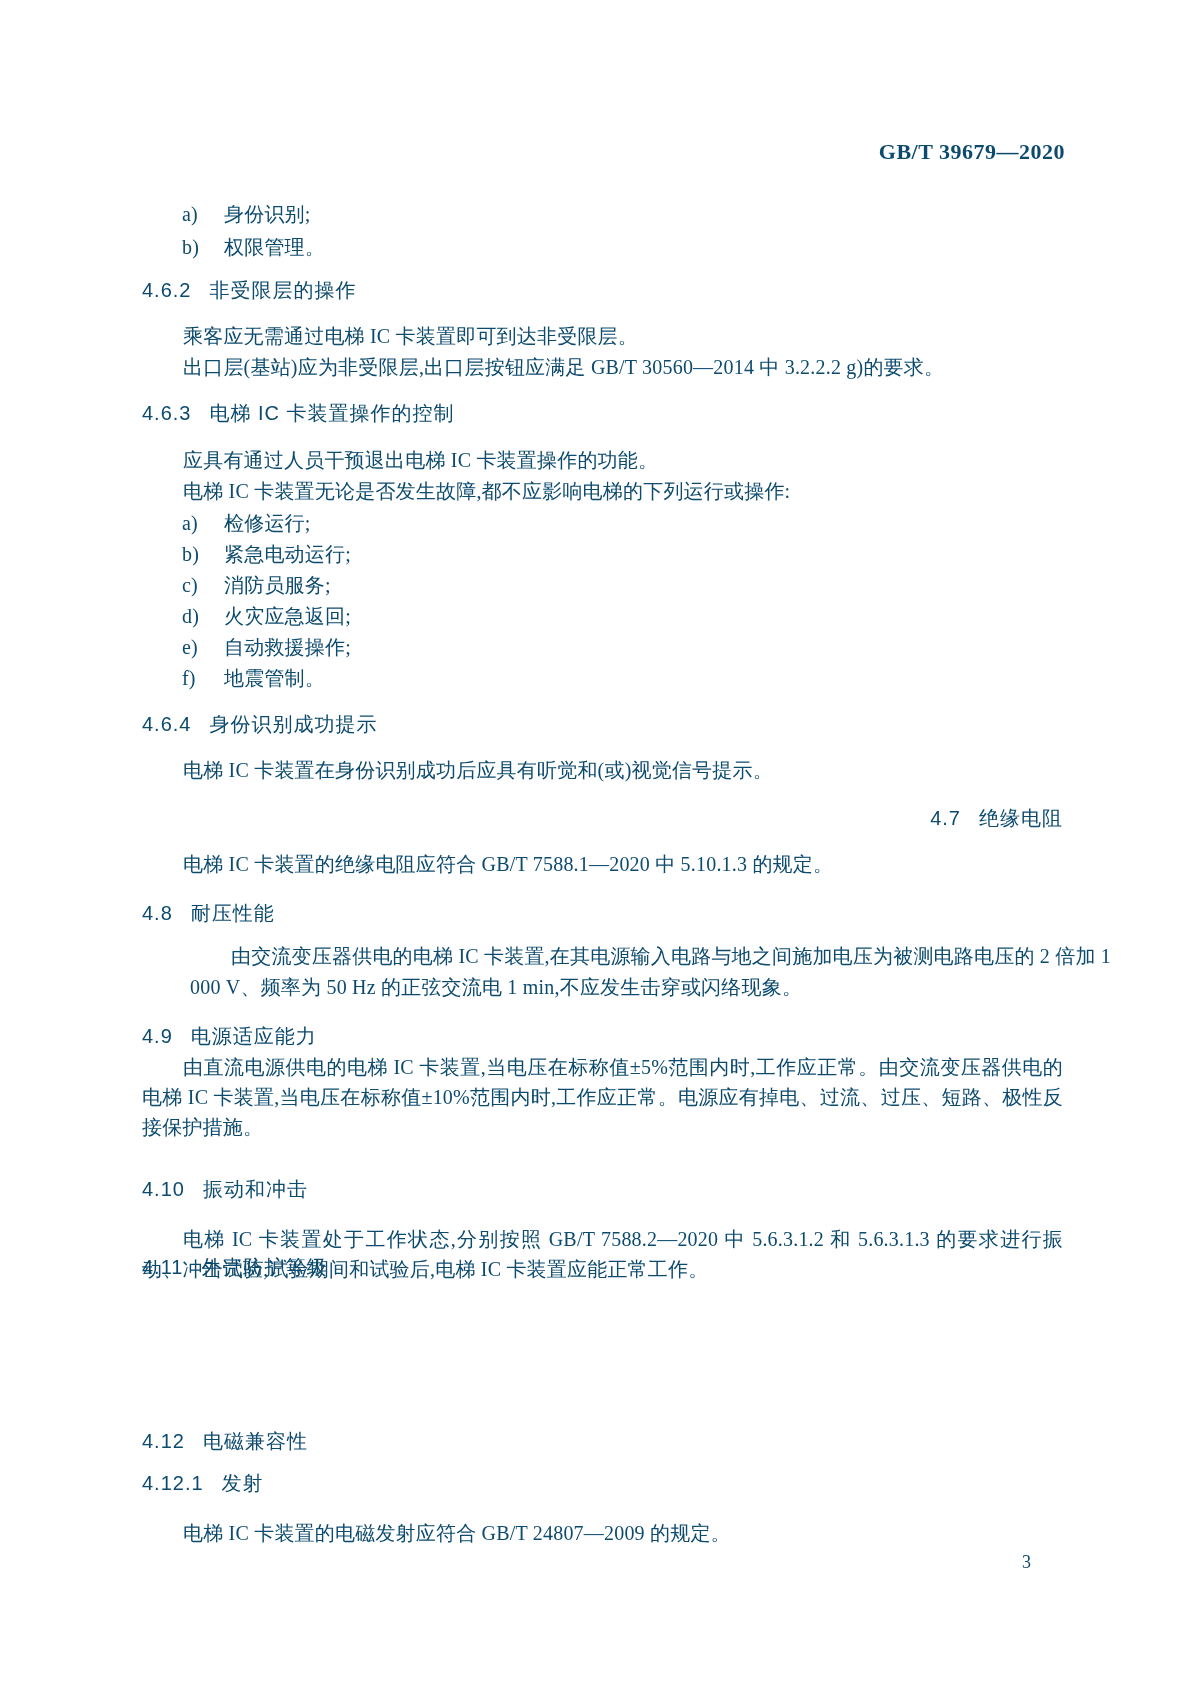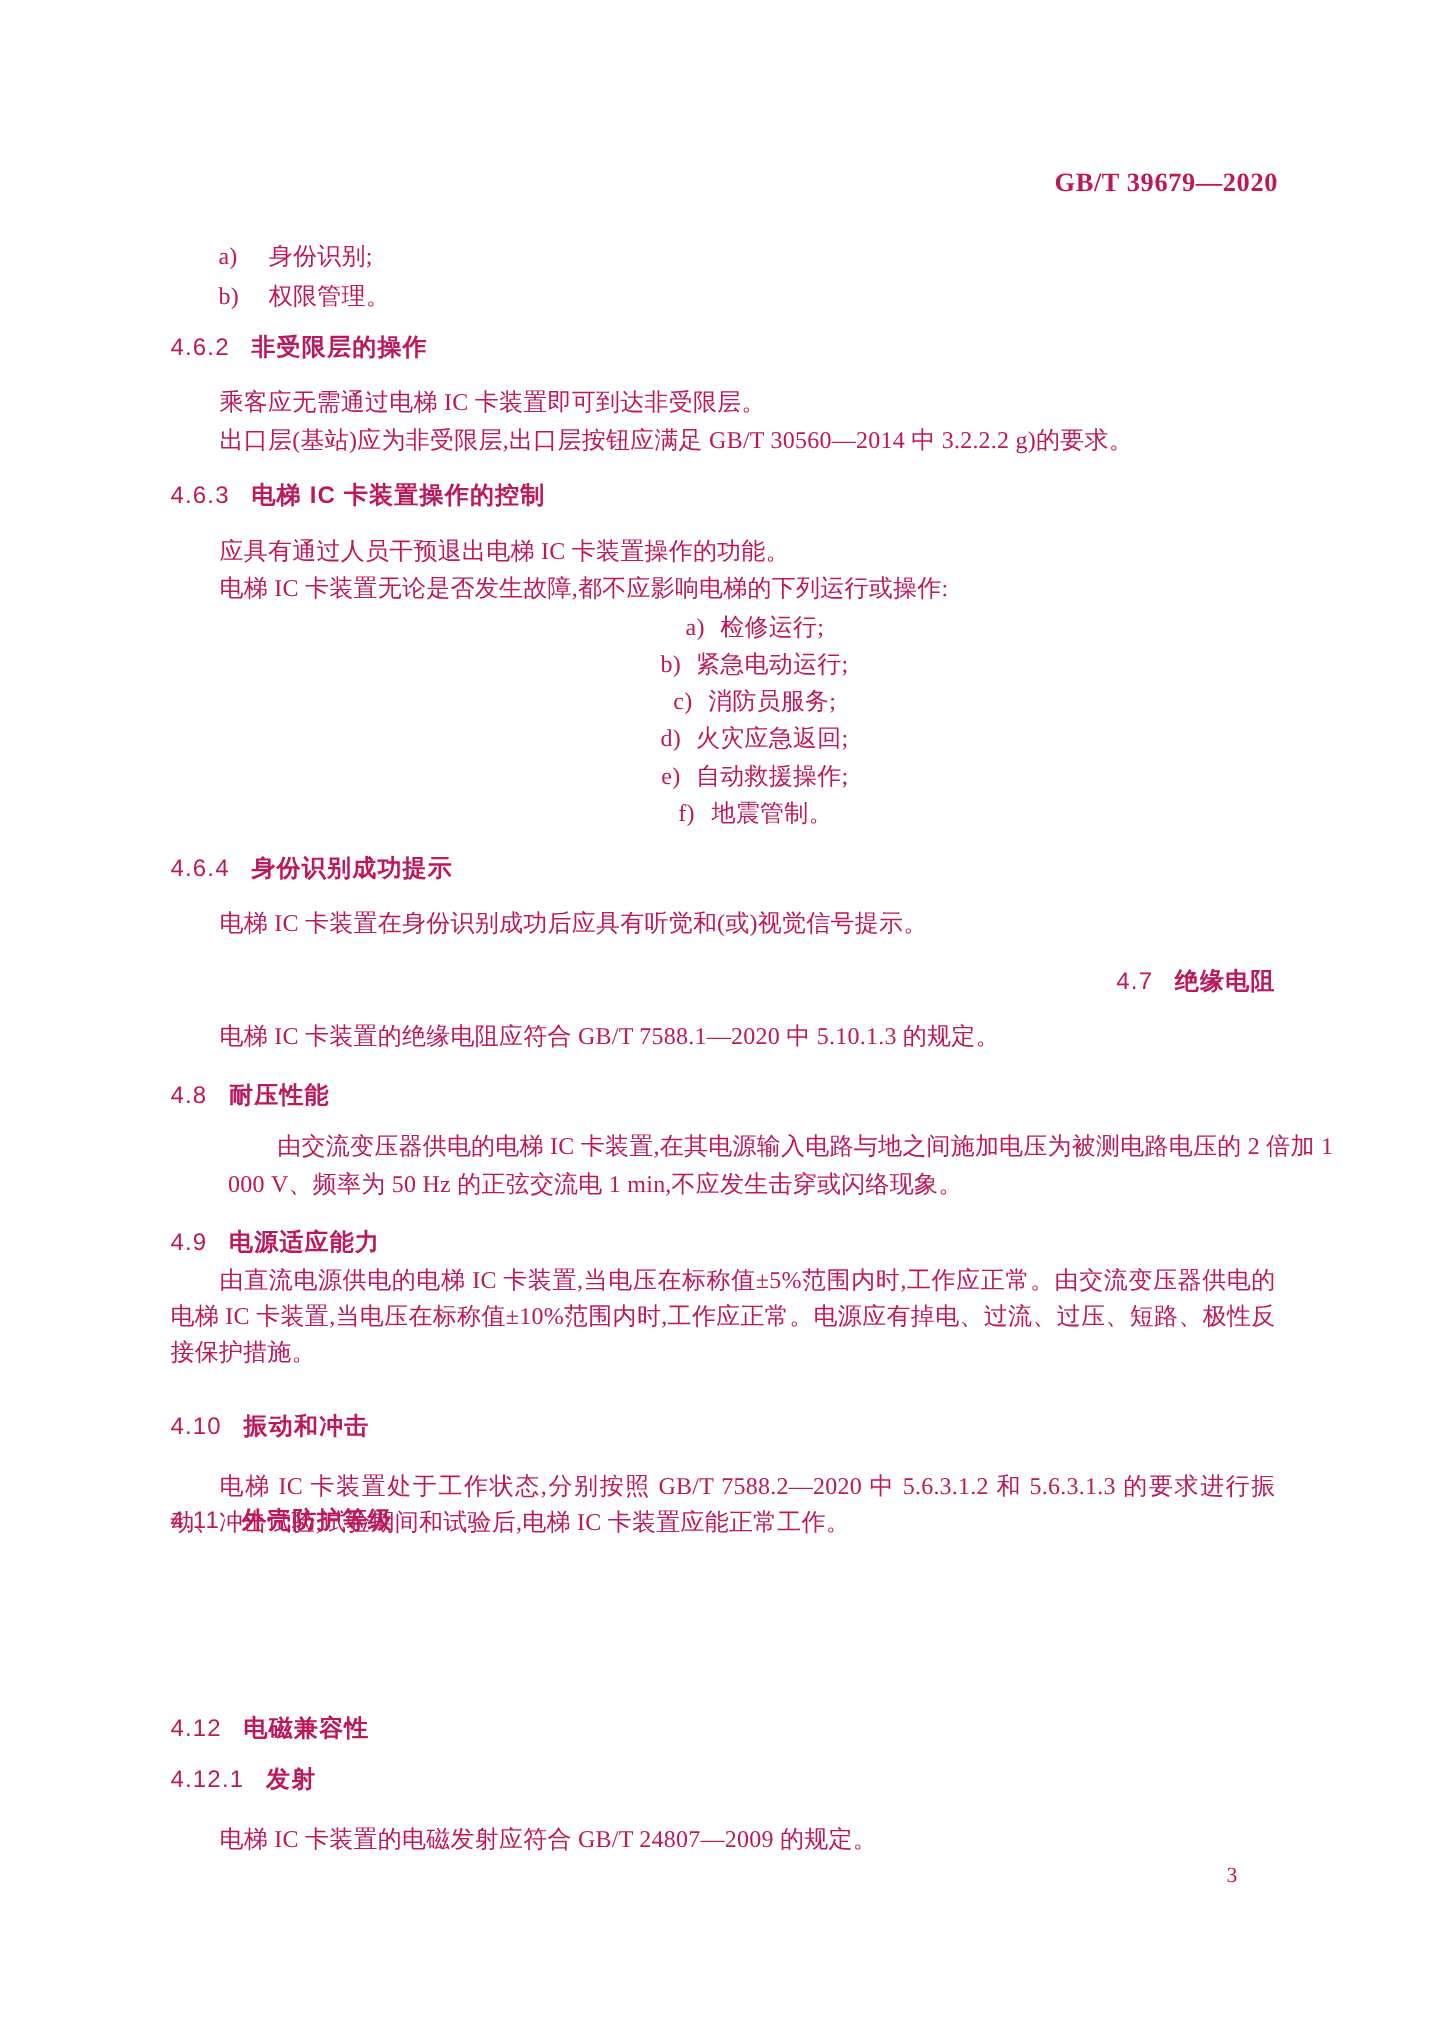--- a/index.html
+++ b/index.html
@@ -4,21 +4,21 @@
 <style>
   * { margin: 0; padding: 0; box-sizing: border-box; }
   html, body { background: #ffffff; }
   .page {
     position: relative;
     width: 1191px;
     height: 1684px;
     background: #ffffff;
     overflow: hidden;
     font-family: "Liberation Serif", "DejaVu Serif", serif;
-    color: #be185d;
+    color: #0c4a6e;
   }
   .abs { position: absolute; }
 
   
   .std-header {
     top: 139px;
     left: 142px;
     width: 923px;
     text-align: right;
     font-family: "Liberation Serif", "DejaVu Serif", serif;
@@ -48,21 +48,21 @@
     font-size: 20px;
     line-height: 31px;
     white-space: nowrap;
   }
   .clause-num {
     font-weight: 400;
     letter-spacing: 1px;
     margin-right: 18px;
   }
   .clause-title {
-    font-weight: 700;
+    font-weight: 400;
     letter-spacing: 1px;
   }
 
   
   .doc-list {
     left: 142px;
     width: 921px;
     font-size: 20px;
   }
   .doc-list .list-item {
@@ -111,21 +111,21 @@
   </div>
   <div class="abs para" style="top:321px;">乘客应无需通过电梯 IC 卡装置即可到达非受限层。</div>
   <div class="abs para" style="top:352px;">出口层(基站)应为非受限层,出口层按钮应满足 GB/T 30560—2014 中 3.2.2.2 g)的要求。</div>
 
   <div class="abs clause-heading" style="top:398px;">
     <span class="clause-num">4.6.3</span><span class="clause-title">电梯 IC 卡装置操作的控制</span>
   </div>
   <div class="abs para" style="top:476px;">电梯 IC 卡装置无论是否发生故障,都不应影响电梯的下列运行或操作:</div>
   <div class="abs para" style="top:445px;">应具有通过人员干预退出电梯 IC 卡装置操作的功能。</div>
 
-  <div class="abs doc-list ops" style="top:508px;text-align:center;">
+  <div class="abs doc-list ops" style="top:508px;">
     <div class="list-item">
       <span class="list-marker">a)</span><span>检修运行;</span>
     </div>
     <div class="list-item">
       <span class="list-marker">b)</span><span>紧急电动运行;</span>
     </div>
     <div class="list-item">
       <span class="list-marker">c)</span><span>消防员服务;</span>
     </div>
     <div class="list-item">

